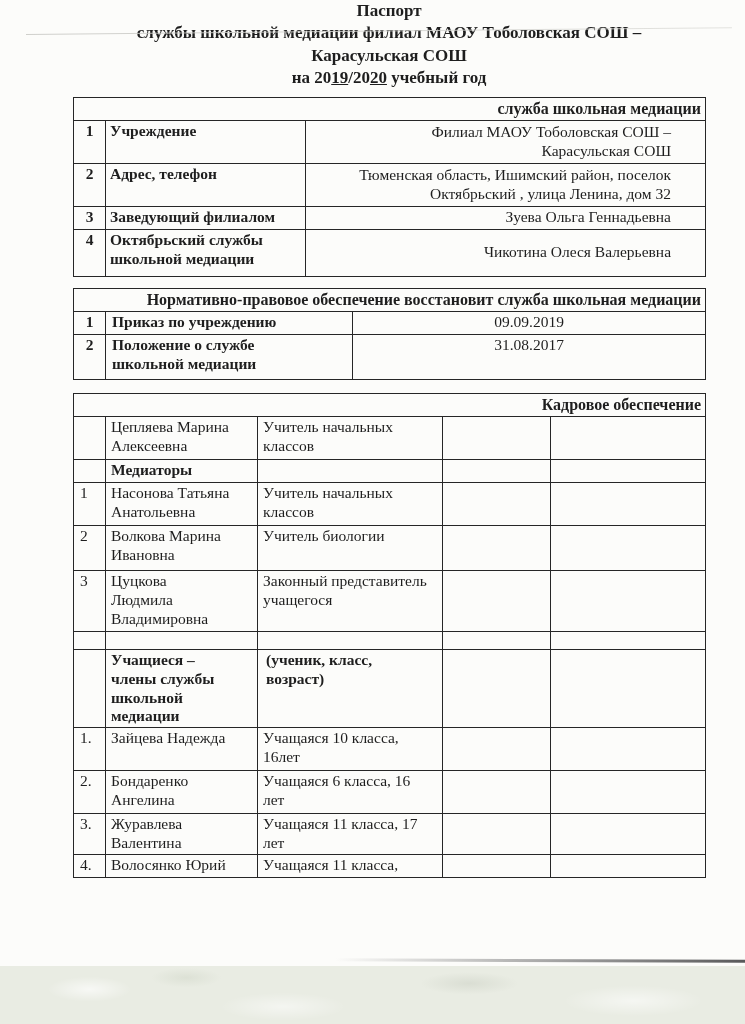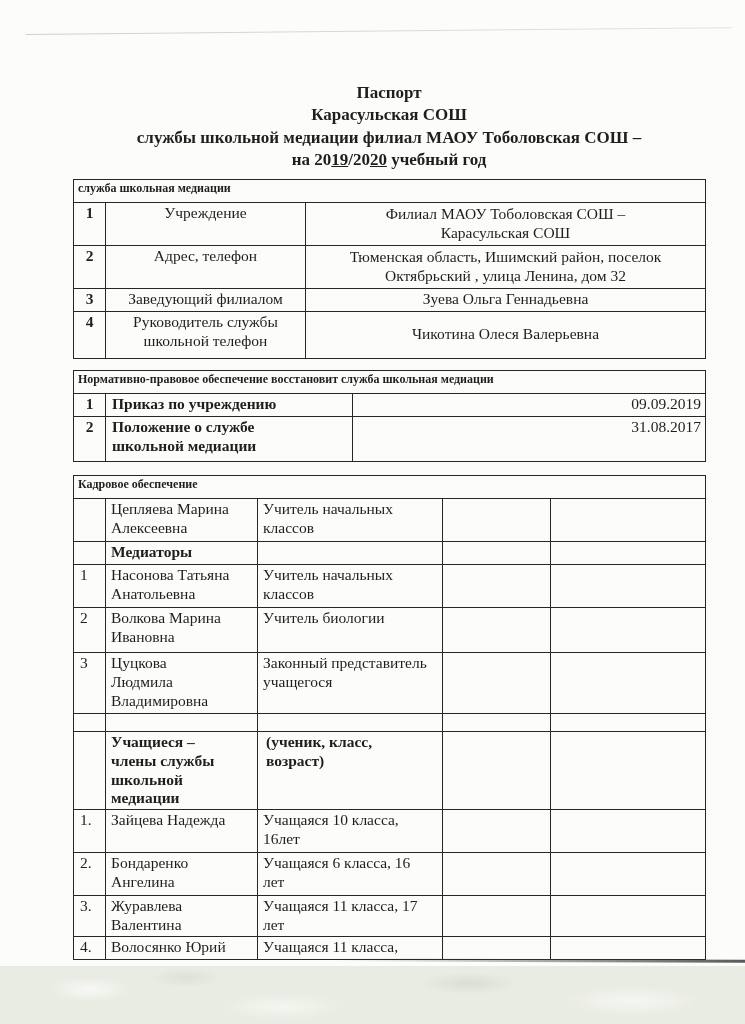--- a/index.html
+++ b/index.html
@@ -25,66 +25,66 @@
       radial-gradient(ellipse 100px 22px at 85% 60%, rgba(255,255,255,.55), rgba(255,255,255,0) 70%),
       radial-gradient(ellipse 50px 14px at 25% 20%, rgba(208,214,200,.5), rgba(208,214,200,0) 70%);
   }
   .scan-bandline {
     position:absolute; top:959px; left:335px; width:410px; height:3px;
     background:linear-gradient(to right, rgba(70,70,70,0), rgba(60,60,62,.85));
     transform:rotate(0.2deg);
   }
   
   .title-block {
-    margin-left:73px; width:632px; padding-top:82px;
+    margin-left:73px; width:632px; 
     text-align:center; font-weight:bold; font-size:17px; line-height:1.32;
   }
   .u { text-decoration:underline; }
   
   table.t {
     border-collapse:collapse; table-layout:fixed;
     margin-left:73px; width:632px;
     font-size:15.5px; line-height:1.22;
   }
   table.t td { border:1.6px solid #262626; padding:1px 4px; vertical-align:top; overflow:hidden; }
-  td.th { text-align:left; font-weight:bold; font-size:12px; }
+  td.th { text-align:right; font-weight:bold; font-size:16px; }
   td.num { font-weight:bold; text-align:center; }
   
   tr.h15 td{height:15px} tr.h20 td{height:20px} tr.h38 td{height:38px}
   tr.h40 td{height:40px} tr.h42 td{height:42px} tr.h44 td{height:44px}
   tr.h54 td{height:54px} tr.h56 td{height:56px} tr.h58 td{height:58px}
   
   .t1 { margin-top:7px; }
-  .t1 td.lab { font-weight:normal; text-align:center; }
-  .t1 td.val { text-align:center; vertical-align:middle; padding:1px 34px; }
+  .t1 td.lab { font-weight:bold; text-align:left; }
+  .t1 td.val { text-align:right; vertical-align:middle; padding:1px 34px; }
   
   .t2 { margin-top:11px; }
   .t2 td.lab { font-weight:bold; padding:1px 48px 1px 6px; }
-  .t2 td.val { text-align:right; }
+  .t2 td.val { text-align:center; }
   
   .t3 { margin-top:13px; }
   .t3 td.num { font-weight:normal; text-align:left; padding-left:6px; }
   .t3 td.name { padding:1px 26px 1px 5px; }
   .t3 td.pos  { padding:1px 14px 1px 5px; }
   .t3 tr.colhead td { font-weight:bold; padding:1px 2px 1px 4px; }
   .t3 tr.colhead td.curator { text-align:center; }
   .t3 td.bold { font-weight:bold; }
   .t3 td.pos-center { font-weight:bold; text-align:left; padding:1px 8px; }
 </style>
 </head>
 <body>
 
 <div class="sheet">
 
   <div class="scan-topline"></div>
 
   <div class="title-block">
     <div>Паспорт</div>
+    <div>службы школьной медиации филиал МАОУ Тоболовская СОШ –</div>
     <div>Карасульская СОШ</div>
-    <div>службы школьной медиации филиал МАОУ Тоболовская СОШ –</div>
     <div><span>на 20</span><span class="u">19</span><span>/20</span><span class="u">20</span><span> учебный год</span></div>
   </div>
 
   <table class="t t1">
     <colgroup>
         <col style="width:32px">
         <col style="width:200px">
         <col style="width:400px">
       </colgroup>
     <tbody>
@@ -101,21 +101,21 @@
       <td class="lab">Адрес, телефон</td>
       <td class="val">Тюменская область, Ишимский район, поселок Октябрьский , улица Ленина, дом 32</td>
     </tr>
     <tr class="h20">
       <td class="num">3</td>
       <td class="lab">Заведующий филиалом</td>
       <td class="val">Зуева Ольга Геннадьевна</td>
     </tr>
     <tr class="h44">
       <td class="num">4</td>
-      <td class="lab">Руководитель службы школьной телефон</td>
+      <td class="lab">Октябрьский службы школьной медиации</td>
       <td class="val">Чикотина Олеся Валерьевна</td>
     </tr>
   </tbody>
     </table>
 
   <table class="t t2">
     <colgroup>
         <col style="width:32px">
         <col style="width:247px">
         <col style="width:353px">

